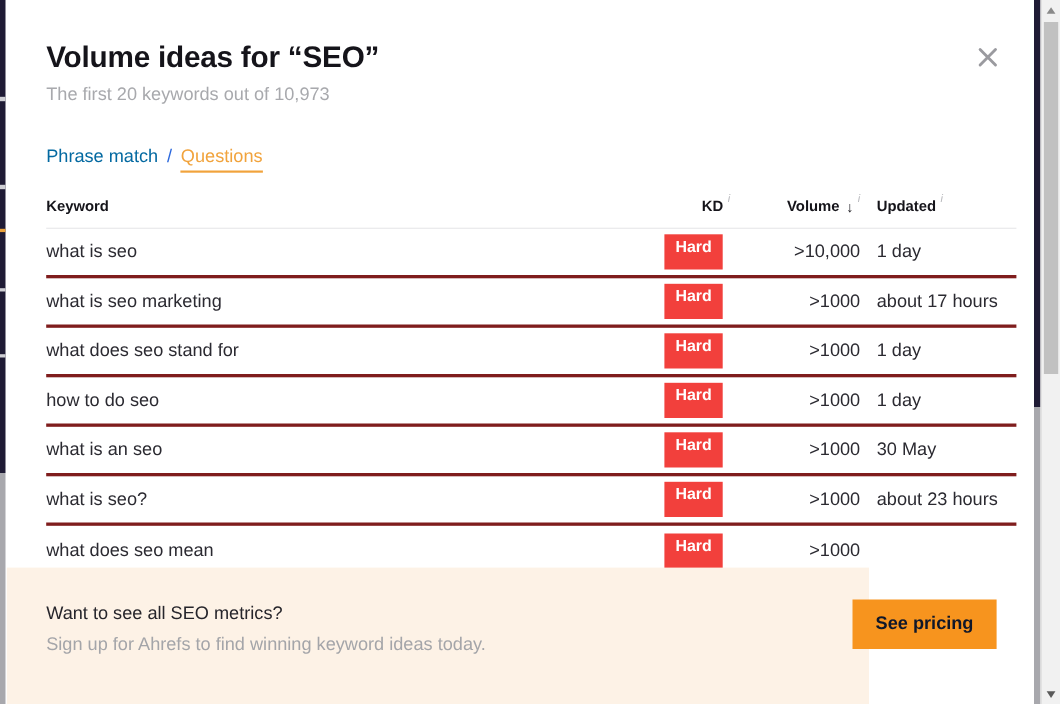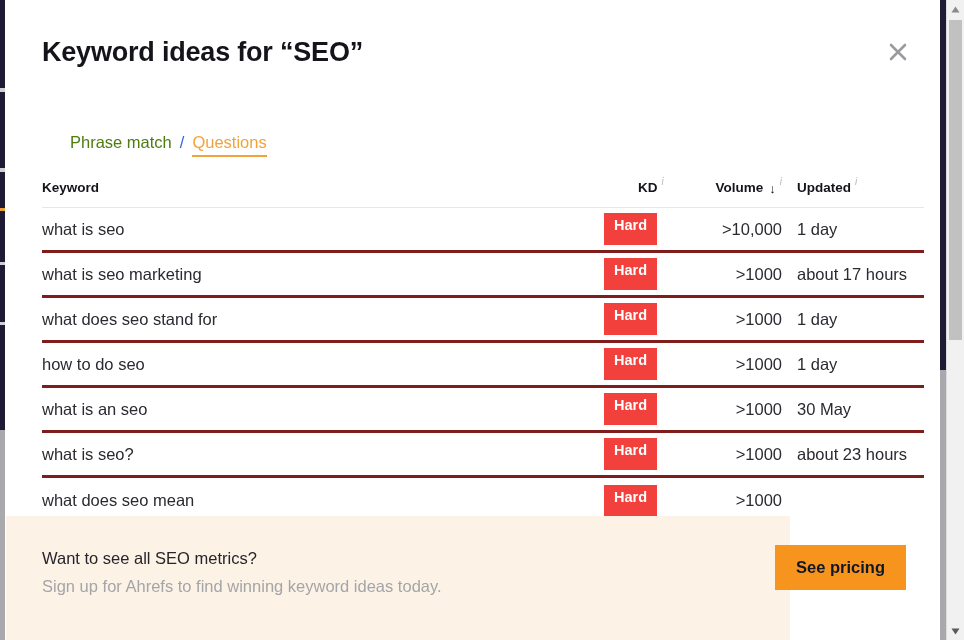--- a/index.html
+++ b/index.html
@@ -106,24 +106,23 @@
   .tabs {
     position: absolute;
     left: 36px;
     top: 131px;
     display: flex;
     align-items: baseline;
     gap: 0;
     font-size: 16.5px;
   }
   .tab-phrase {
-    color: #4d7c0f;
+    color: #0369a1;
     cursor: pointer;
     line-height: 22px;
-    margin-left: 28px;
   }
   .tab-sep {
     color: #2b68dd;
     padding: 0 8px;
     line-height: 22px;
   }
   .tab-questions {
     color: #f1a33c;
     cursor: pointer;
     line-height: 22px;
@@ -331,21 +330,22 @@
     <div class="modal-inner">
 
       <div class="close-btn">
         <svg width="22" height="22" viewBox="0 0 22 22" aria-hidden="true">
           <line x1="4" y1="4" x2="18" y2="18" stroke="#9a9a9f" stroke-width="2.6" stroke-linecap="round"></line>
           <line x1="18" y1="4" x2="4" y2="18" stroke="#9a9a9f" stroke-width="2.6" stroke-linecap="round"></line>
         </svg>
       </div>
 
       <div class="hdr">
-        <div class="title">Keyword ideas for “SEO”</div>
+        <div class="title">Volume ideas for “SEO”</div>
+        <div class="subtitle">The first 20 keywords out of 10,973</div>
       </div>
 
       <div class="tabs">
         <span class="tab-phrase">Phrase match</span>
         <span class="tab-sep">/</span>
         <span class="tab-questions">Questions</span>
       </div>
 
       <div class="table">
 

